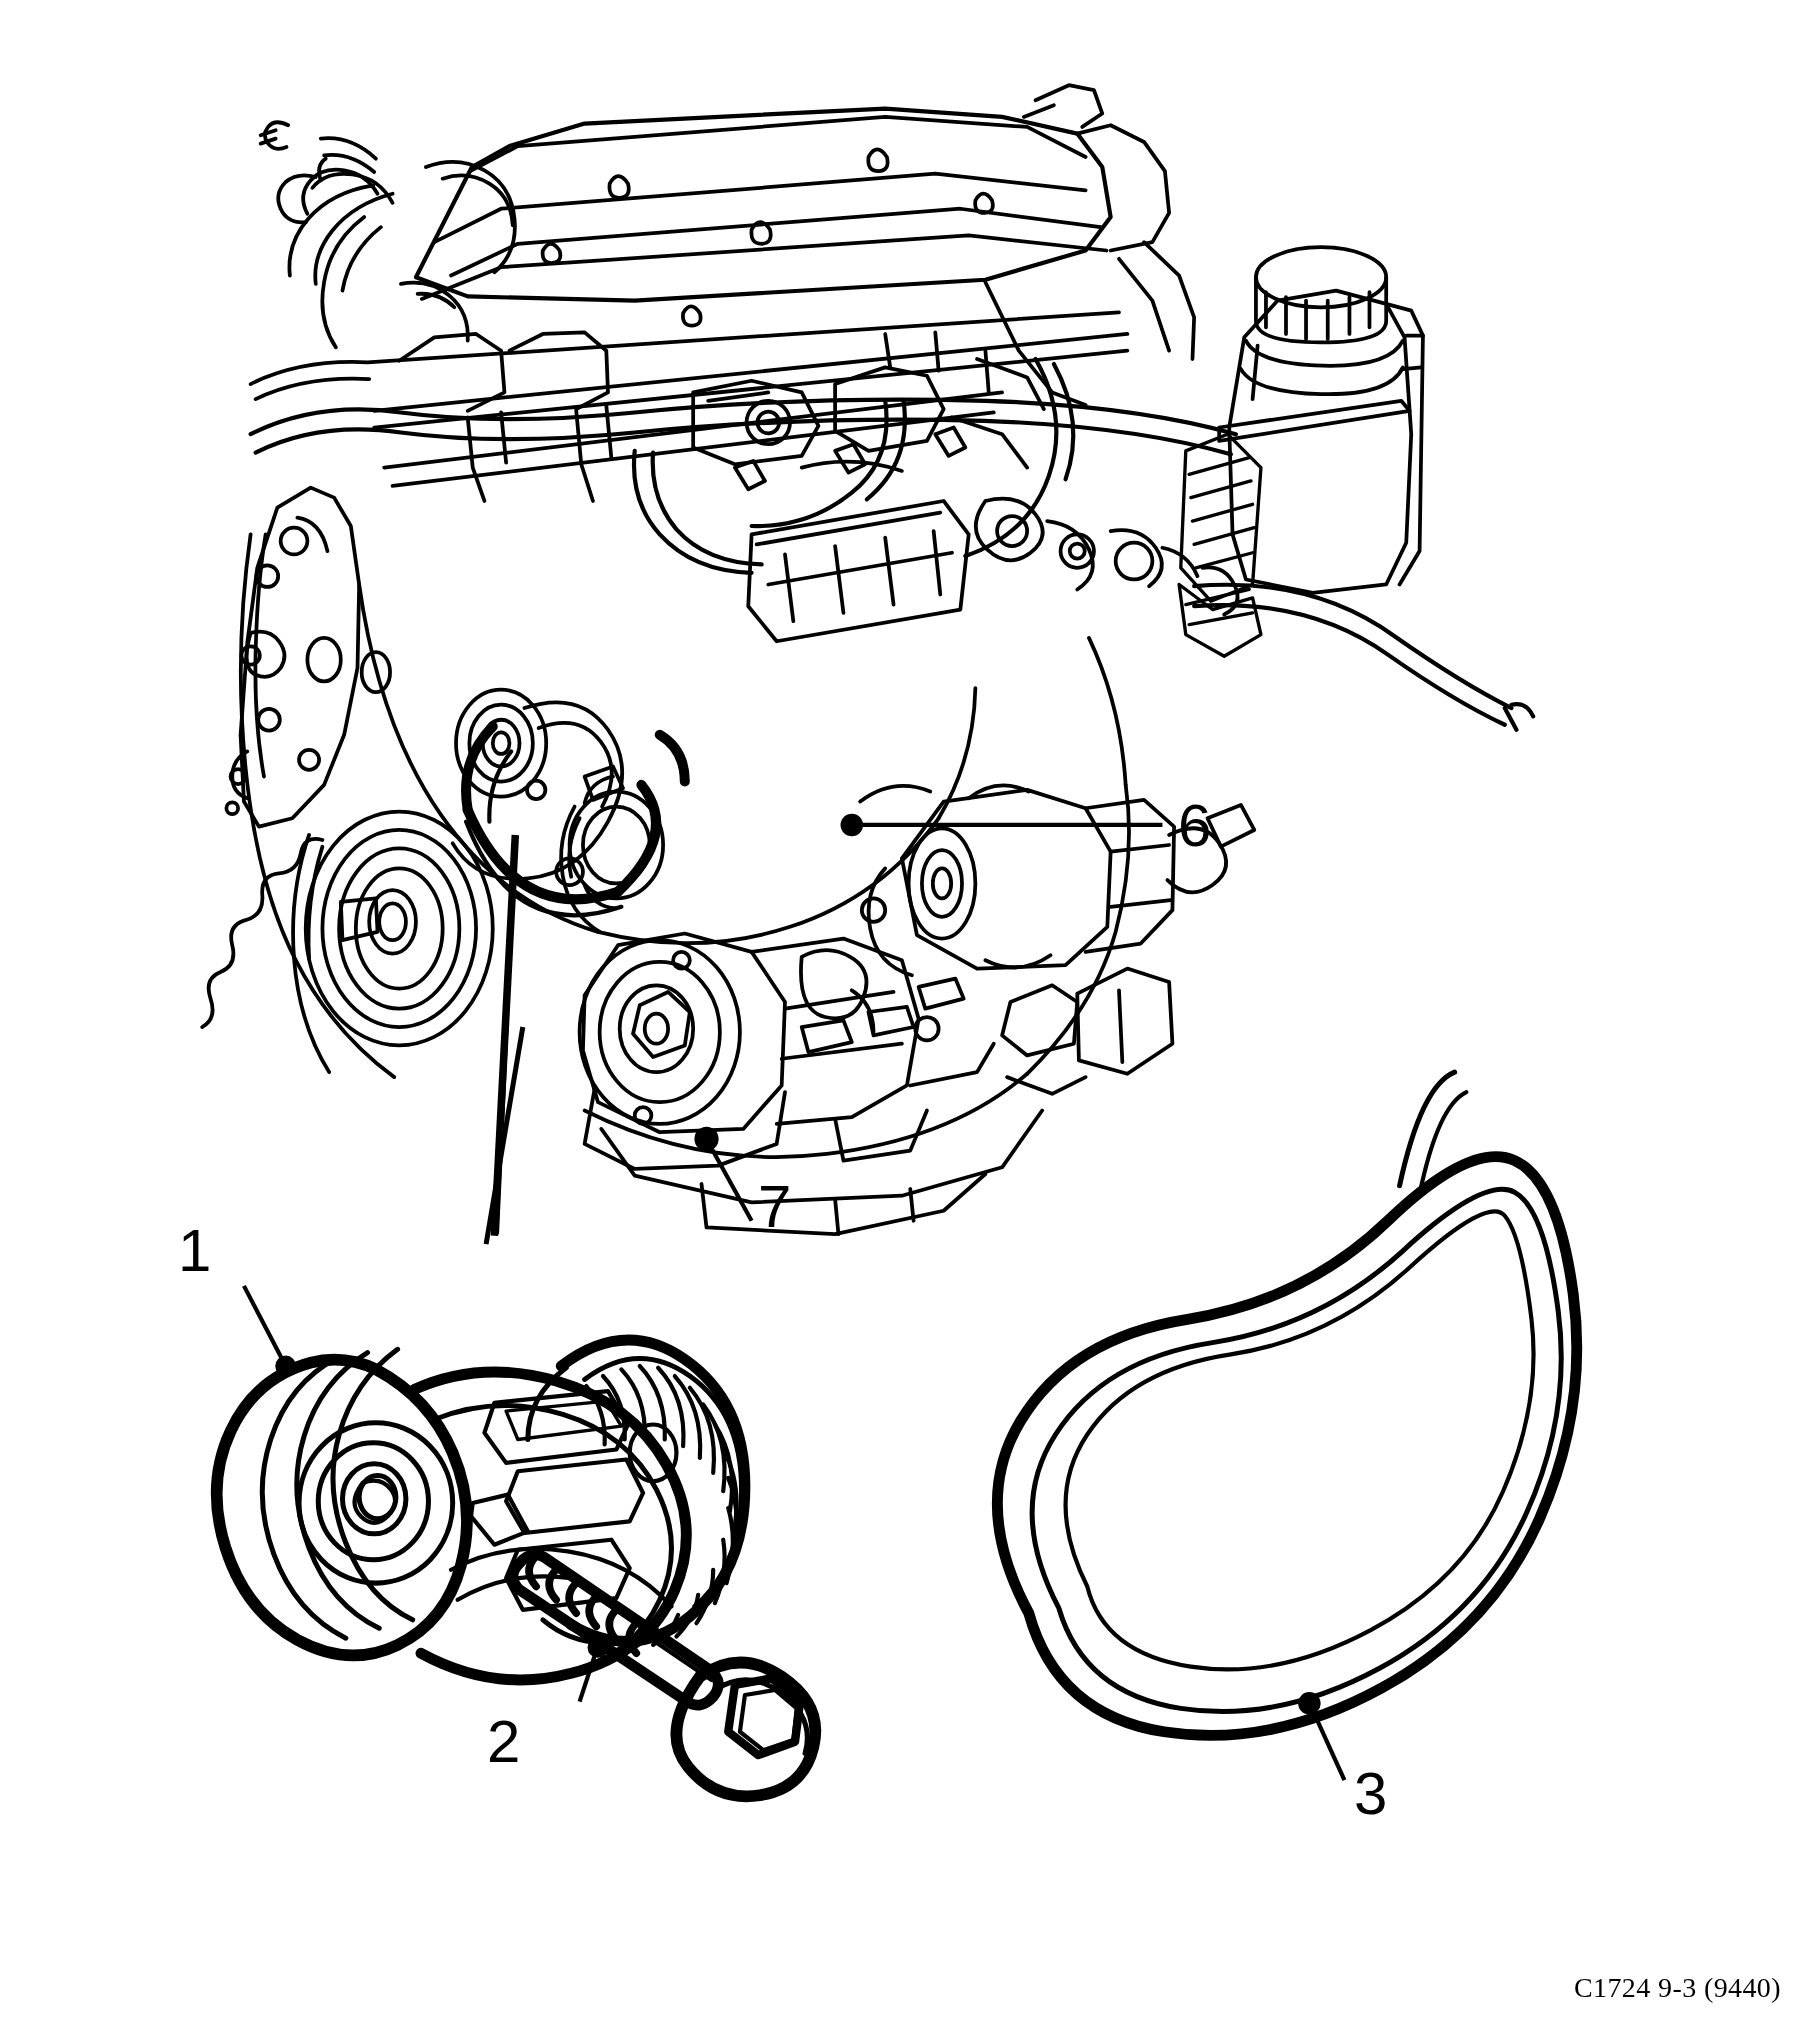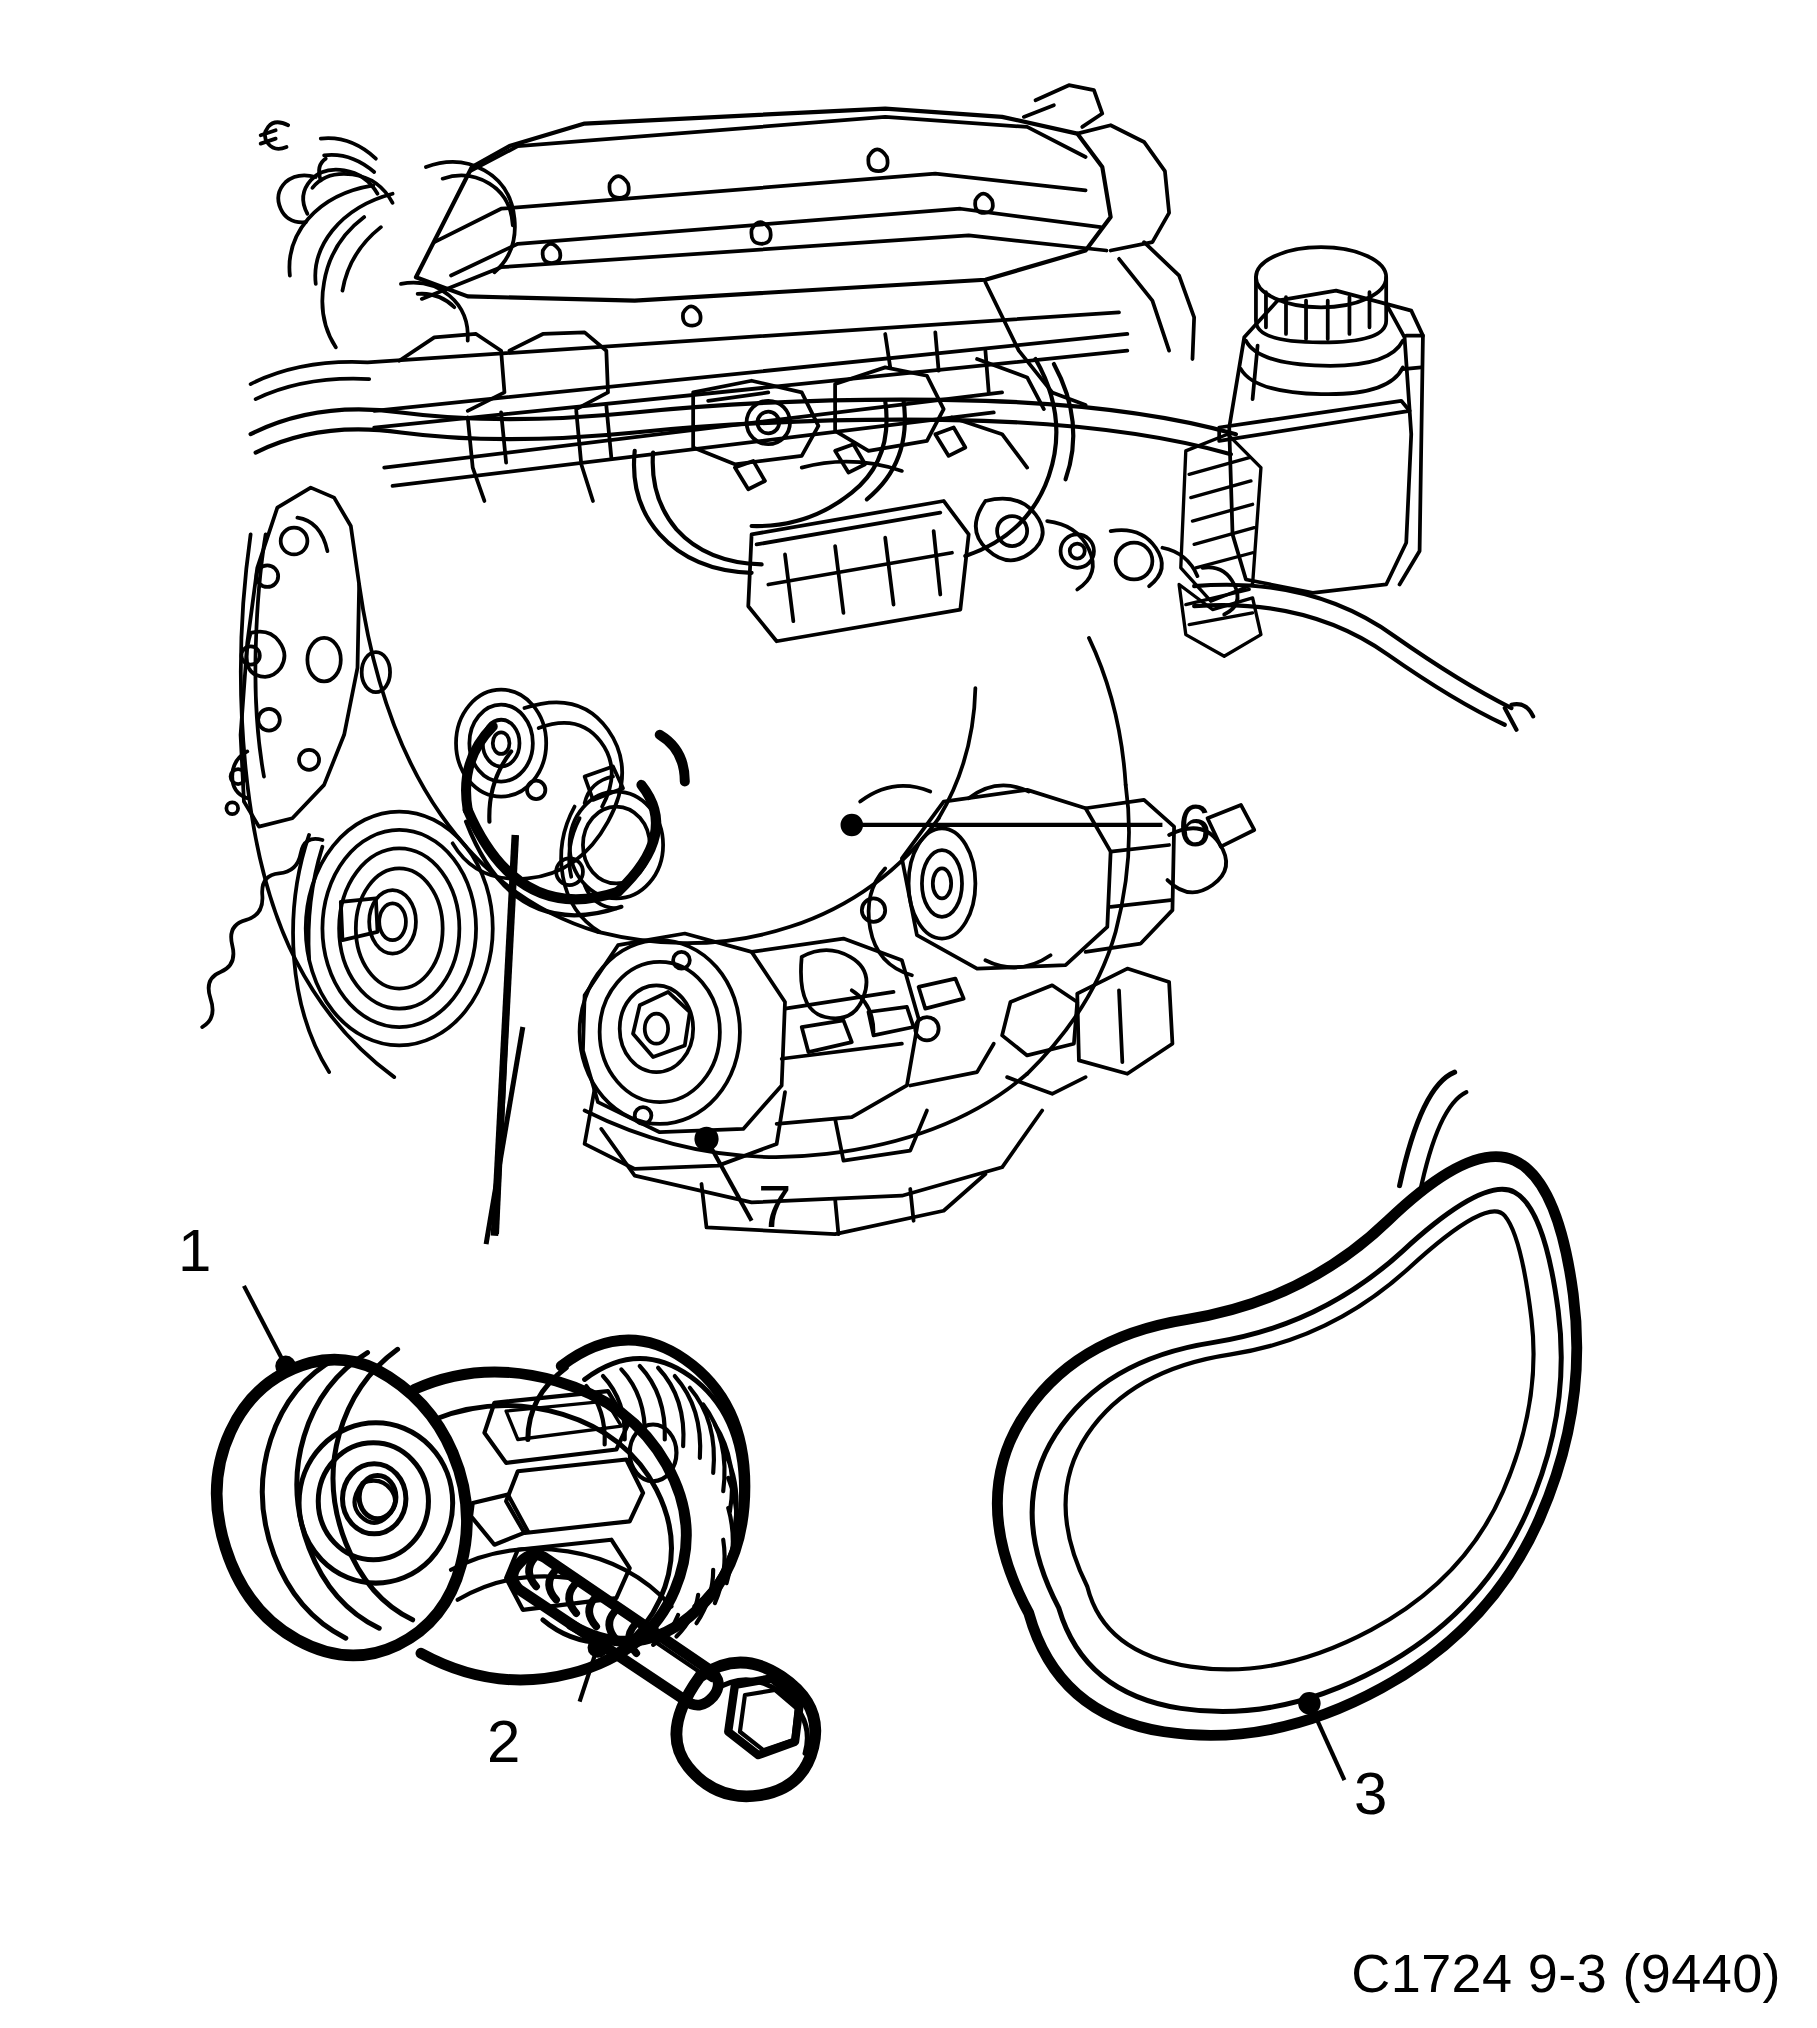--- a/index.html
+++ b/index.html
@@ -4,22 +4,22 @@
 <title>Engine Drive Belt Diagram</title>
 <style>
   html,body{margin:0;padding:0;background:#ffffff;}
   body{
     width:1818px;height:2029px;position:relative;overflow:hidden;
     font-family:"Liberation Sans", sans-serif;color:#000;
   }
   #canvas{position:absolute;inset:0;width:1818px;height:2029px;}
   .caption{
     position:absolute;right:37px;bottom:25px;
-    font-family:Liberation Sans, sans-serif;
-    font-size:54px;letter-spacing:0.4px;color:#000;white-space:nowrap;
+    font-family:Liberation Serif, serif;
+    font-size:28px;letter-spacing:0.4px;color:#000;white-space:nowrap;
   }
   .callout{
     position:absolute;font-family:"Liberation Sans", sans-serif;
     font-size:60px;line-height:60px;color:#000;white-space:nowrap;
   }
   #c-1{left:178px;top:1221px;}
   #c-2{left:487px;top:1712px;}
   #c-3{left:1354px;top:1764px;}
   #c-6{left:1178px;top:796px;}
   #c-7{left:758px;top:1177px;}

